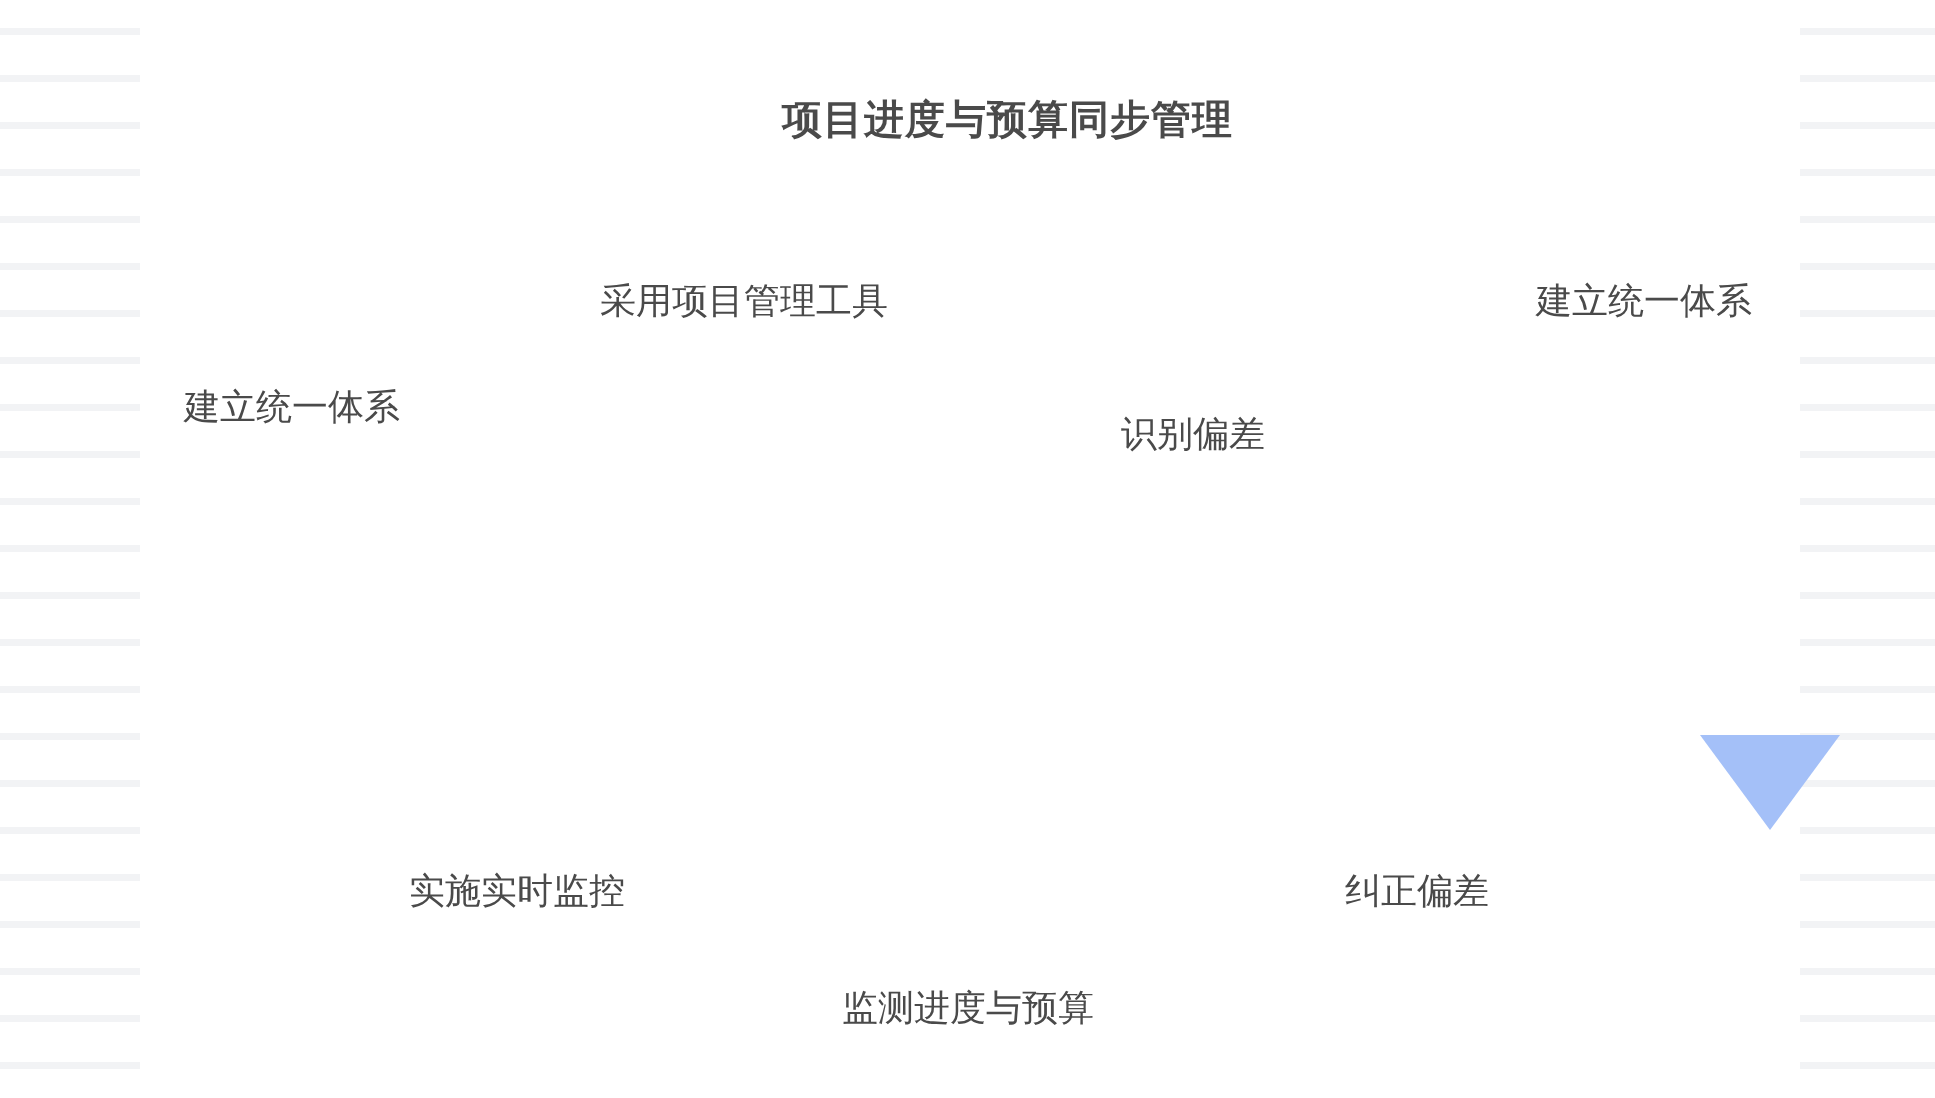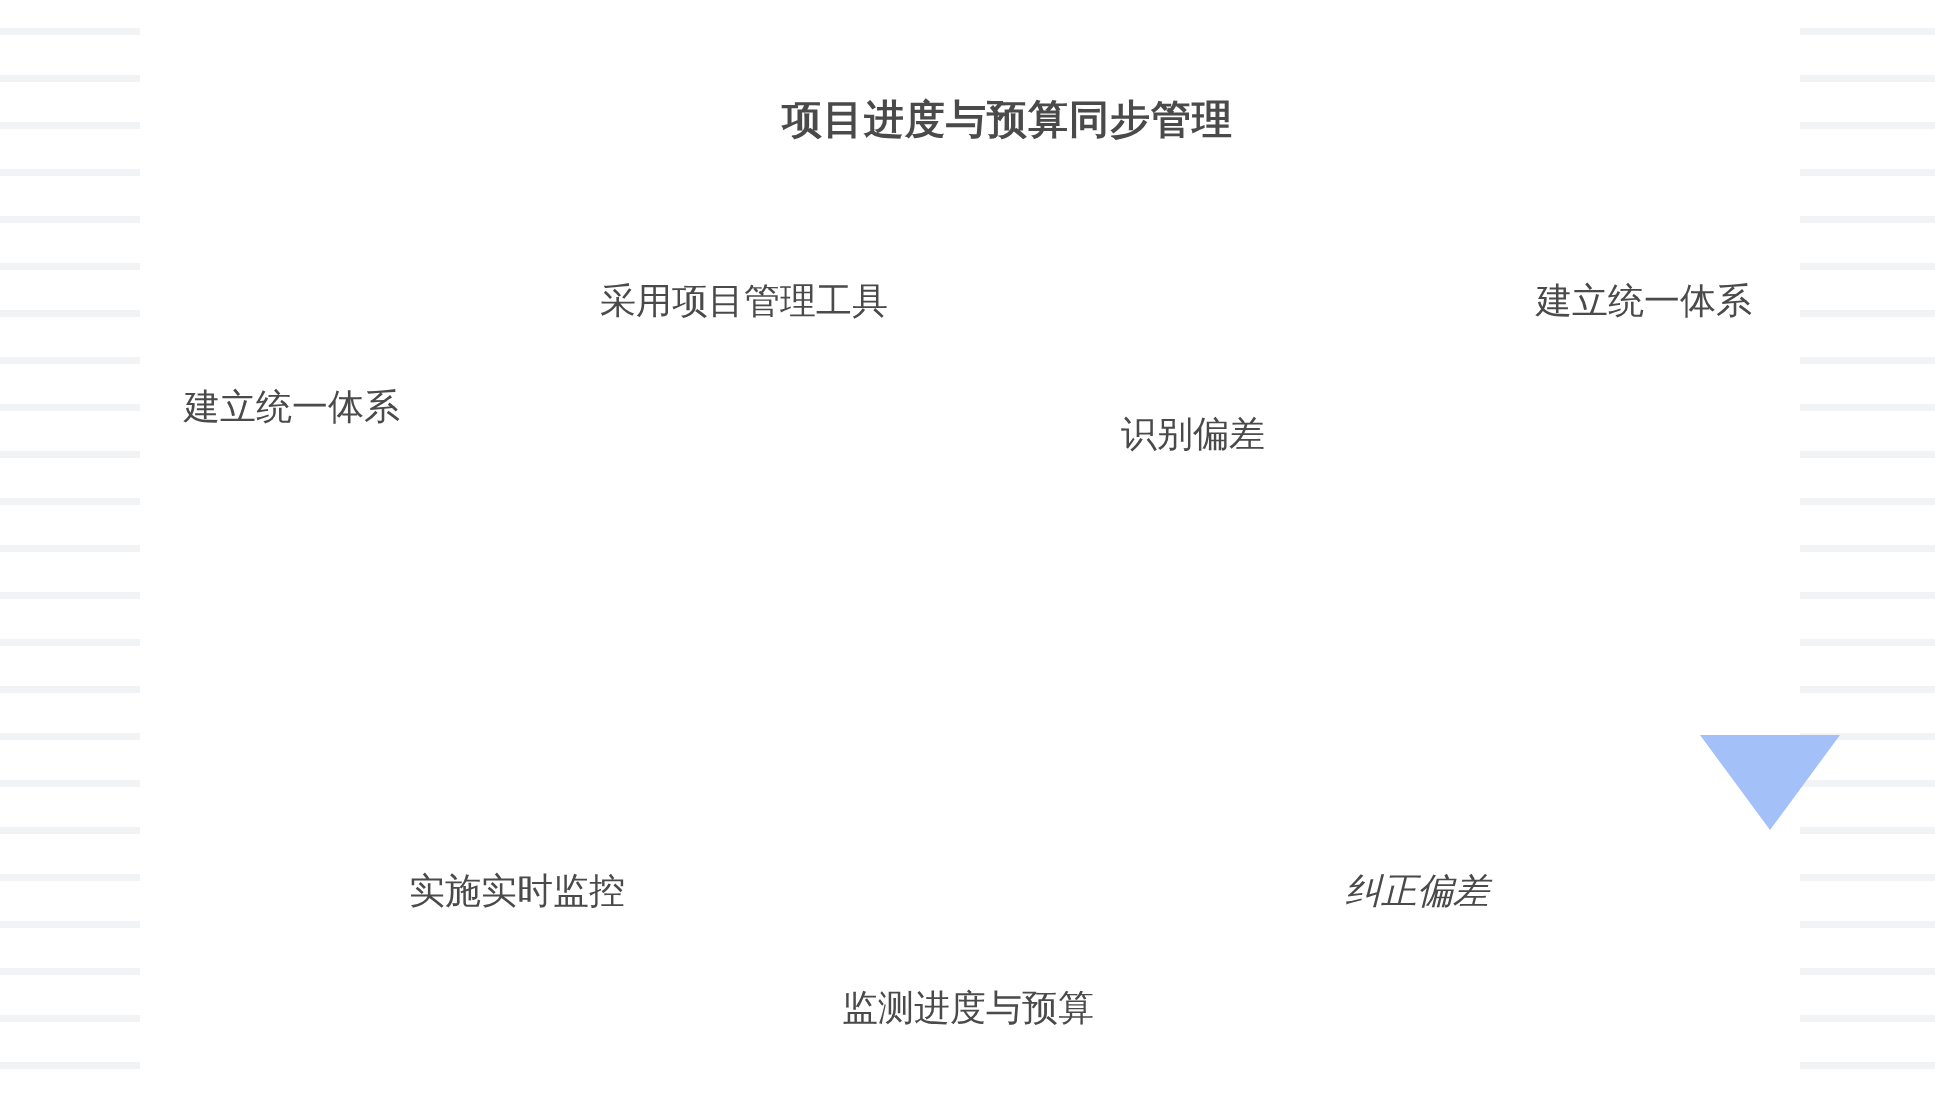--- a/index.html
+++ b/index.html
@@ -141,16 +141,16 @@
     </g>
 
     <polygon points="1700,735 1840,735 1770,830" fill="#a4c0f8"></polygon>
   </svg>
 
   <div class="step-label" style="left:292px;  top:389px;">建立统一体系</div>
   <div class="step-label" style="left:517px;  top:873px;">实施实时监控</div>
   <div class="step-label" style="left:968px;  top:990px;">监测进度与预算</div>
   <div class="step-label" style="left:744px;  top:283px;">采用项目管理工具</div>
   <div class="step-label" style="left:1193px; top:416px;">识别偏差</div>
-  <div class="step-label" style="left:1417px; top:873px;font-style:italic;">纠正偏差</div>
+  <div class="step-label" style="left:1417px; top:873px;">纠正偏差</div>
   <div class="step-label" style="left:1644px; top:283px;">建立统一体系</div>
 
 </div>
 
 </body></html>

